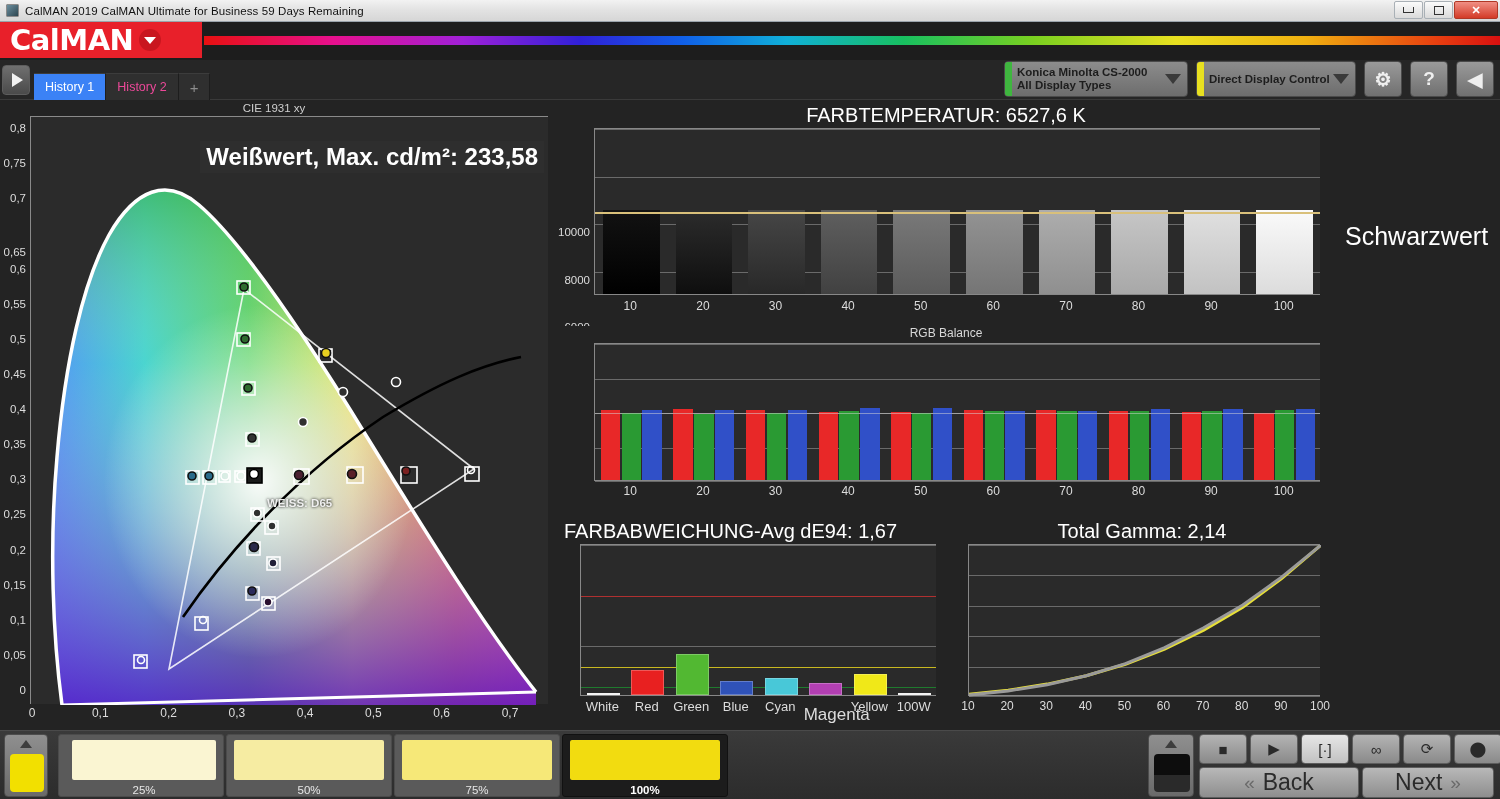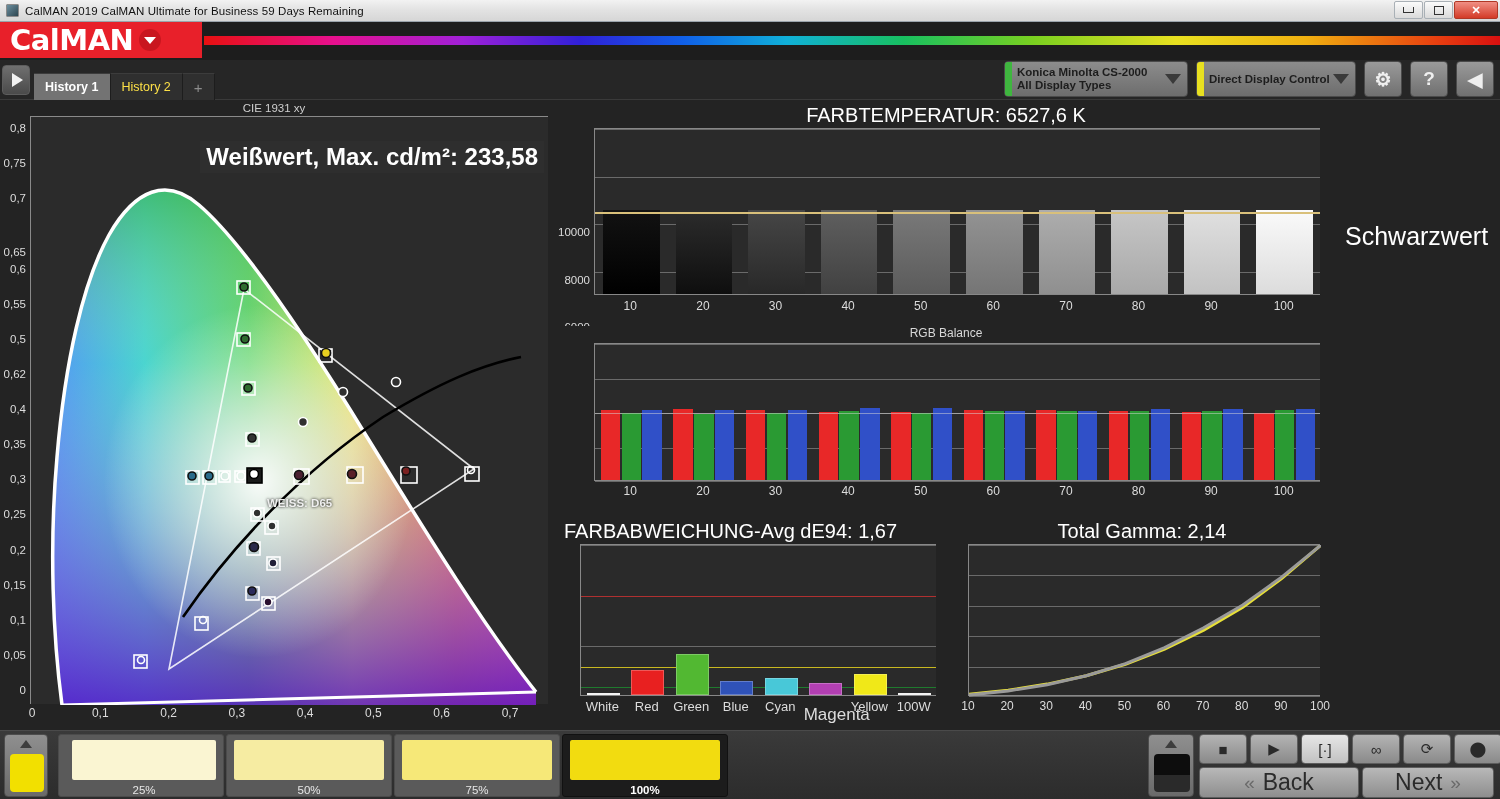--- a/index.html
+++ b/index.html
@@ -80,25 +80,25 @@
     background:linear-gradient(180deg,#6f6f6f,#4a4a4a);
     display:flex; align-items:center; justify-content:center;
   }
   .play-btn .tri {
     width:0;height:0;border-top:7px solid transparent;border-bottom:7px solid transparent;
     border-left:11px solid #f2f2f2; margin-left:3px;
   }
   .tabs { position:absolute; left:34px; top:0; height:40px; display:flex; align-items:flex-end; }
   .tab {
     height:27px; padding:0 11px; display:flex; align-items:center;
-    font-size:12.5px; color:#fde047; background:#2f2f2f;
+    font-size:12.5px; color:#ec4899; background:#2f2f2f;
     border-right:1px solid #1d1d1d; border-top:1px solid #3c3c3c;
     margin-bottom:0;
   }
-  .tab.active { color:#fff; background:#737373; font-weight:700; }
+  .tab.active { color:#fff; background:#3b82f6; font-weight:400; }
   .tab.addtab { color:#8d8d8d; padding:0 11px; font-size:15px; }
 
   .meter-group { position:absolute; right:6px; top:61px; display:flex; align-items:flex-start; gap:8px; }
   .meter {
     height:36px; width:160px; border-radius:4px; position:relative;
     background:linear-gradient(180deg,#8c8c8c,#6d6d6d);
     border:1px solid #4a4a4a; display:flex; align-items:center;
     overflow:hidden;
   }
   .meter .strip { position:absolute; left:0; top:0; bottom:0; width:7px; }
@@ -284,21 +284,21 @@
   <div class="cie-panel">
     <div class="cie-title">CIE 1931 xy</div>
     <div class="cie-yaxis" id="cieY">
         <span style="top: 12px;">0,8</span>
         <span style="top: 47.125px;">0,75</span>
         <span style="top: 82.25px;">0,7</span>
         <span style="top: 117.375px; margin-top: 19px;">0,65</span>
         <span style="top: 152.5px;">0,6</span>
         <span style="top: 187.625px;">0,55</span>
         <span style="top: 222.75px;">0,5</span>
-        <span style="top: 257.875px;">0,62</span>
+        <span style="top: 257.875px;">0,45</span>
         <span style="top: 293px;">0,4</span>
         <span style="top: 328.125px;">0,35</span>
         <span style="top: 363.25px;">0,3</span>
         <span style="top: 398.375px;">0,25</span>
         <span style="top: 433.5px;">0,2</span>
         <span style="top: 468.625px;">0,15</span>
         <span style="top: 503.75px;">0,1</span>
         <span style="top: 538.875px;">0,05</span>
         <span style="top: 574px;">0</span>
       </div>

